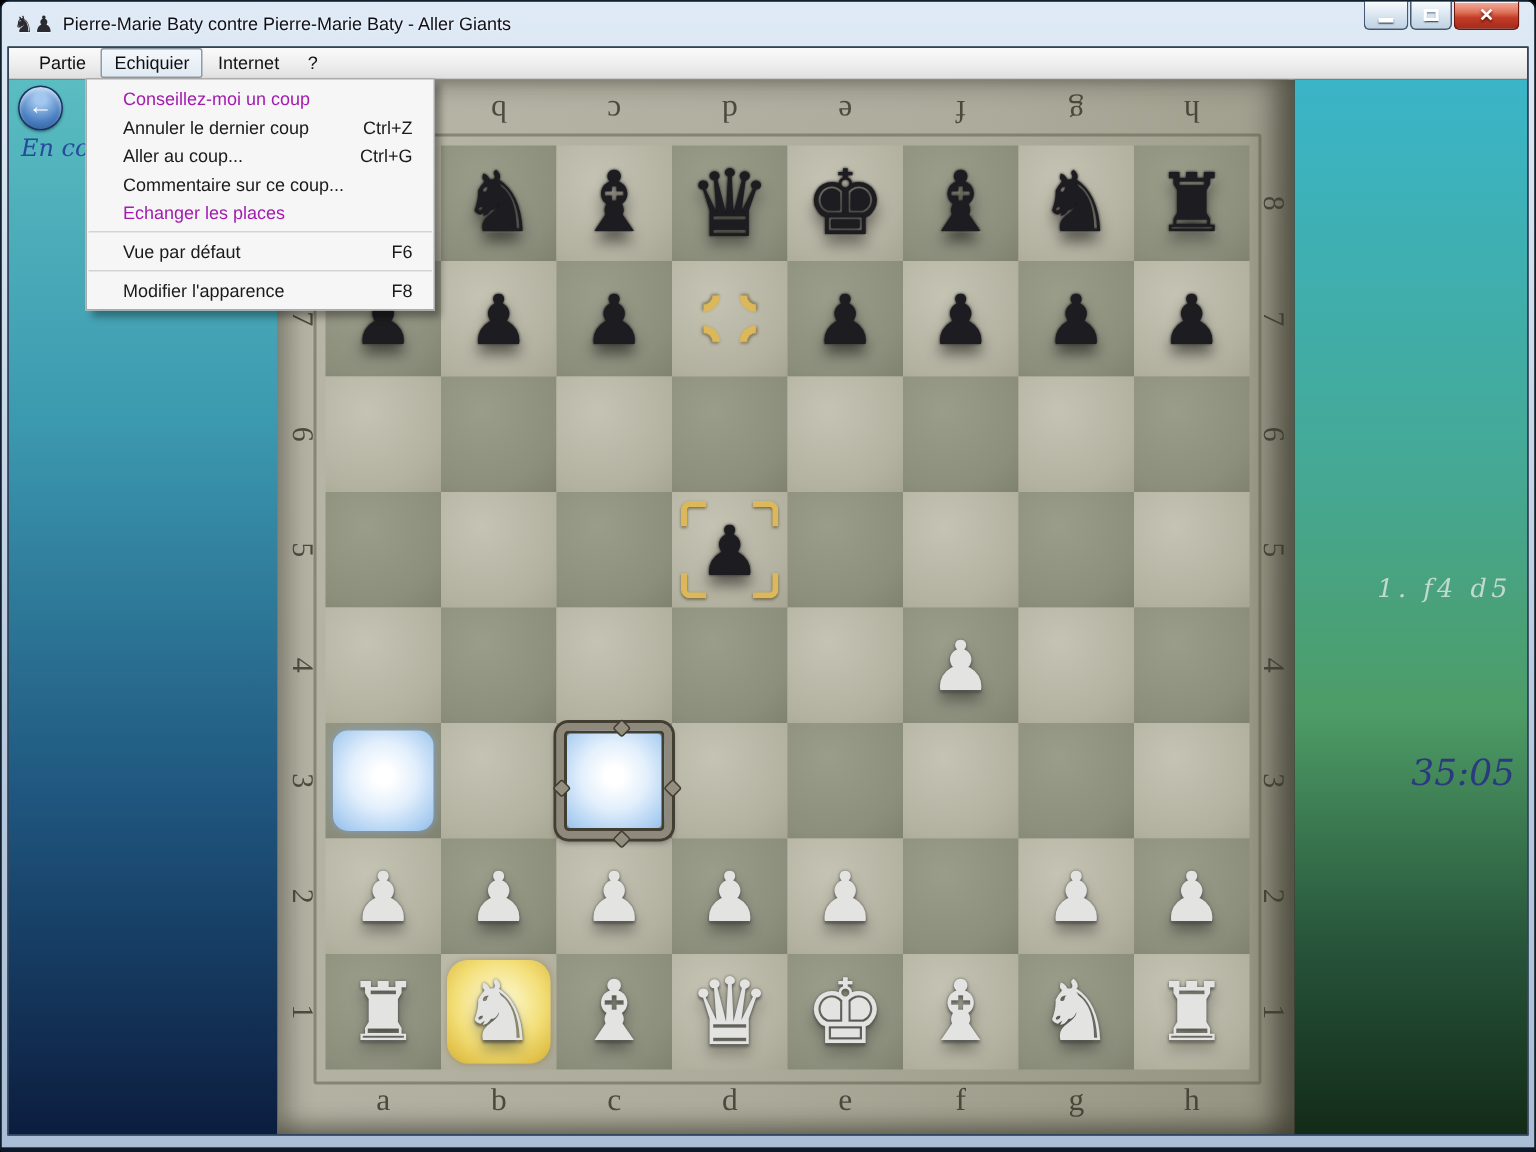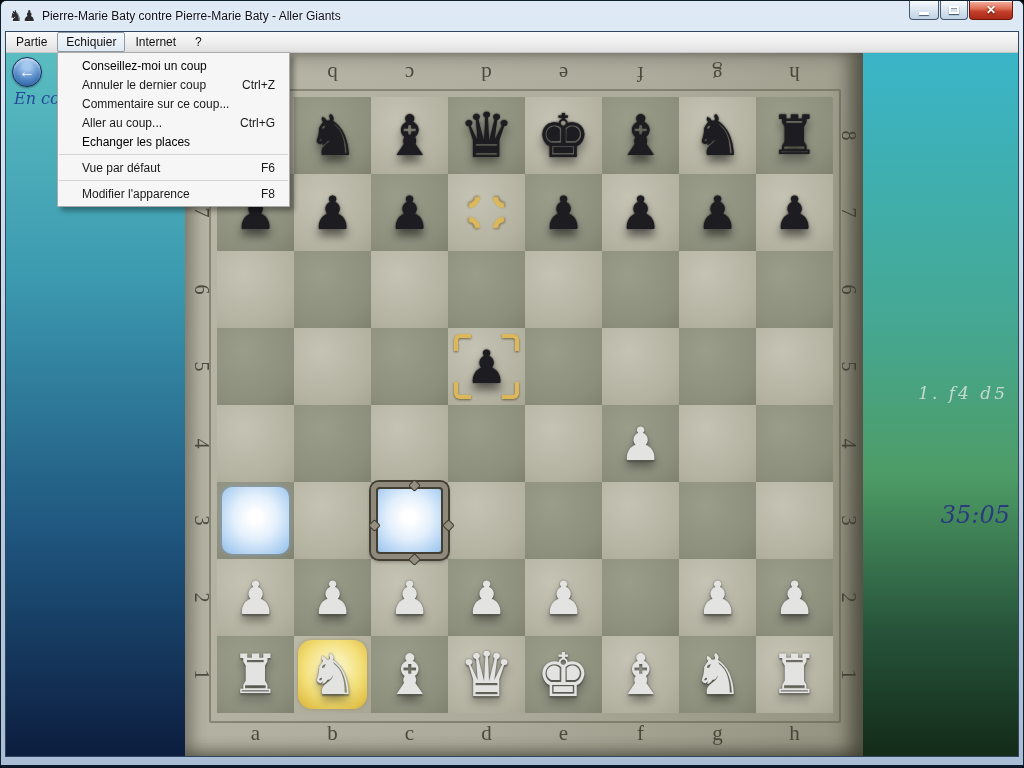--- a/index.html
+++ b/index.html
@@ -31,21 +31,21 @@
     box-shadow:0 1px 1px rgba(40,60,80,.8), inset 0 1px 1px rgba(40,60,80,.5); }
   .glyph-close { color:#fff; font-size:12px; font-weight:bold;
     text-shadow:0 1px 2px rgba(80,10,5,.9); }
 
   
   .client { position:absolute; left:4px; top:30px; right:4px; bottom:8px;
     border:1px solid #31465c; overflow:hidden; background:#07111f; }
   .menubar { position:absolute; left:0; top:0; right:0; height:21px;
     background:linear-gradient(#fafafa,#eee 55%,#e0e0e0);
     border-bottom:1px solid #c6c6c6; display:flex; align-items:center;
-    padding-left:1px; font-size:12px; color:#111; }
+    padding-left:11px; font-size:12px; color:#111; }
   .menu-item { padding:2px 8px; margin-right:1px; border:1px solid transparent; border-radius:2px; }
   .menu-item.active { background:linear-gradient(#f4f8fb,#dfe9f3);
     border-color:#8e9aa6; box-shadow:inset 0 0 1px #fff; }
 
   .content { position:absolute; left:0; top:21px; right:0; bottom:0; }
   .bg-left { position:absolute; left:0; top:0; width:179px; height:100%;
     background:linear-gradient(180deg,#5abdc1 0%,#3c9ab0 32%,#1f567f 68%,#0c1d3f 100%); }
   .bg-right { position:absolute; left:853px; top:0; right:0; height:100%;
     background:linear-gradient(180deg,#3ab5c8 0%,#45a893 38%,#4d9c66 60%,#27543a 82%,#132b18 100%); }
 
@@ -117,21 +117,21 @@
   .turn-text { position:absolute; right:12px; top:672px; font-family:"DejaVu Serif",serif;
     font-style:italic; font-size:21px; color:rgba(248,248,246,.92); z-index:5;
     text-shadow:0 1px 2px rgba(0,0,0,.45); white-space:nowrap; }
 
   
   .dropdown { position:absolute; left:51px; top:20px; width:233px; z-index:50;
     background:#f6f6f6; border:1px solid #ababab; box-shadow:4px 4px 5px rgba(0,0,0,.35);
     padding:3px 0; font-size:12px; }
   .dd-item { height:19px; display:flex; align-items:center; padding:0 14px 0 24px; color:#1a1a1a; }
   .dd-item .sc { margin-left:auto; }
-  .dd-item.disabled { color:#000000; }
+  .dd-item.disabled { color:#a21caf; }
   .dd-item.highlighted { background:#3e8ddf; color:#fff; }
   .dd-sep { height:1px; background:#d4d4d4; margin:3px 1px; }
 </style>
 </head>
 <body>
 
 <div class="window">
 
   <div class="titlebar">
     <span class="app-icon">♞♟</span>
@@ -327,26 +327,26 @@
 
     <div class="dropdown">
         <div class="dd-item disabled">
           <span>Conseillez-moi un coup</span>
         </div>
         <div class="dd-item">
           <span>Annuler le dernier coup</span>
           <span class="sc">Ctrl+Z</span>
         </div>
         <div class="dd-item">
-          <span>Commentaire sur ce coup...</span>
-        </div>
-        <div class="dd-item">
           <span>Aller au coup...</span>
           <span class="sc">Ctrl+G</span>
         </div>
+        <div class="dd-item">
+          <span>Commentaire sur ce coup...</span>
+        </div>
         <div class="dd-item disabled">
           <span>Echanger les places</span>
         </div>
         <div class="dd-sep"></div>
         <div class="dd-item">
           <span>Vue par défaut</span>
           <span class="sc">F6</span>
         </div>
         <div class="dd-sep"></div>
         <div class="dd-item">

